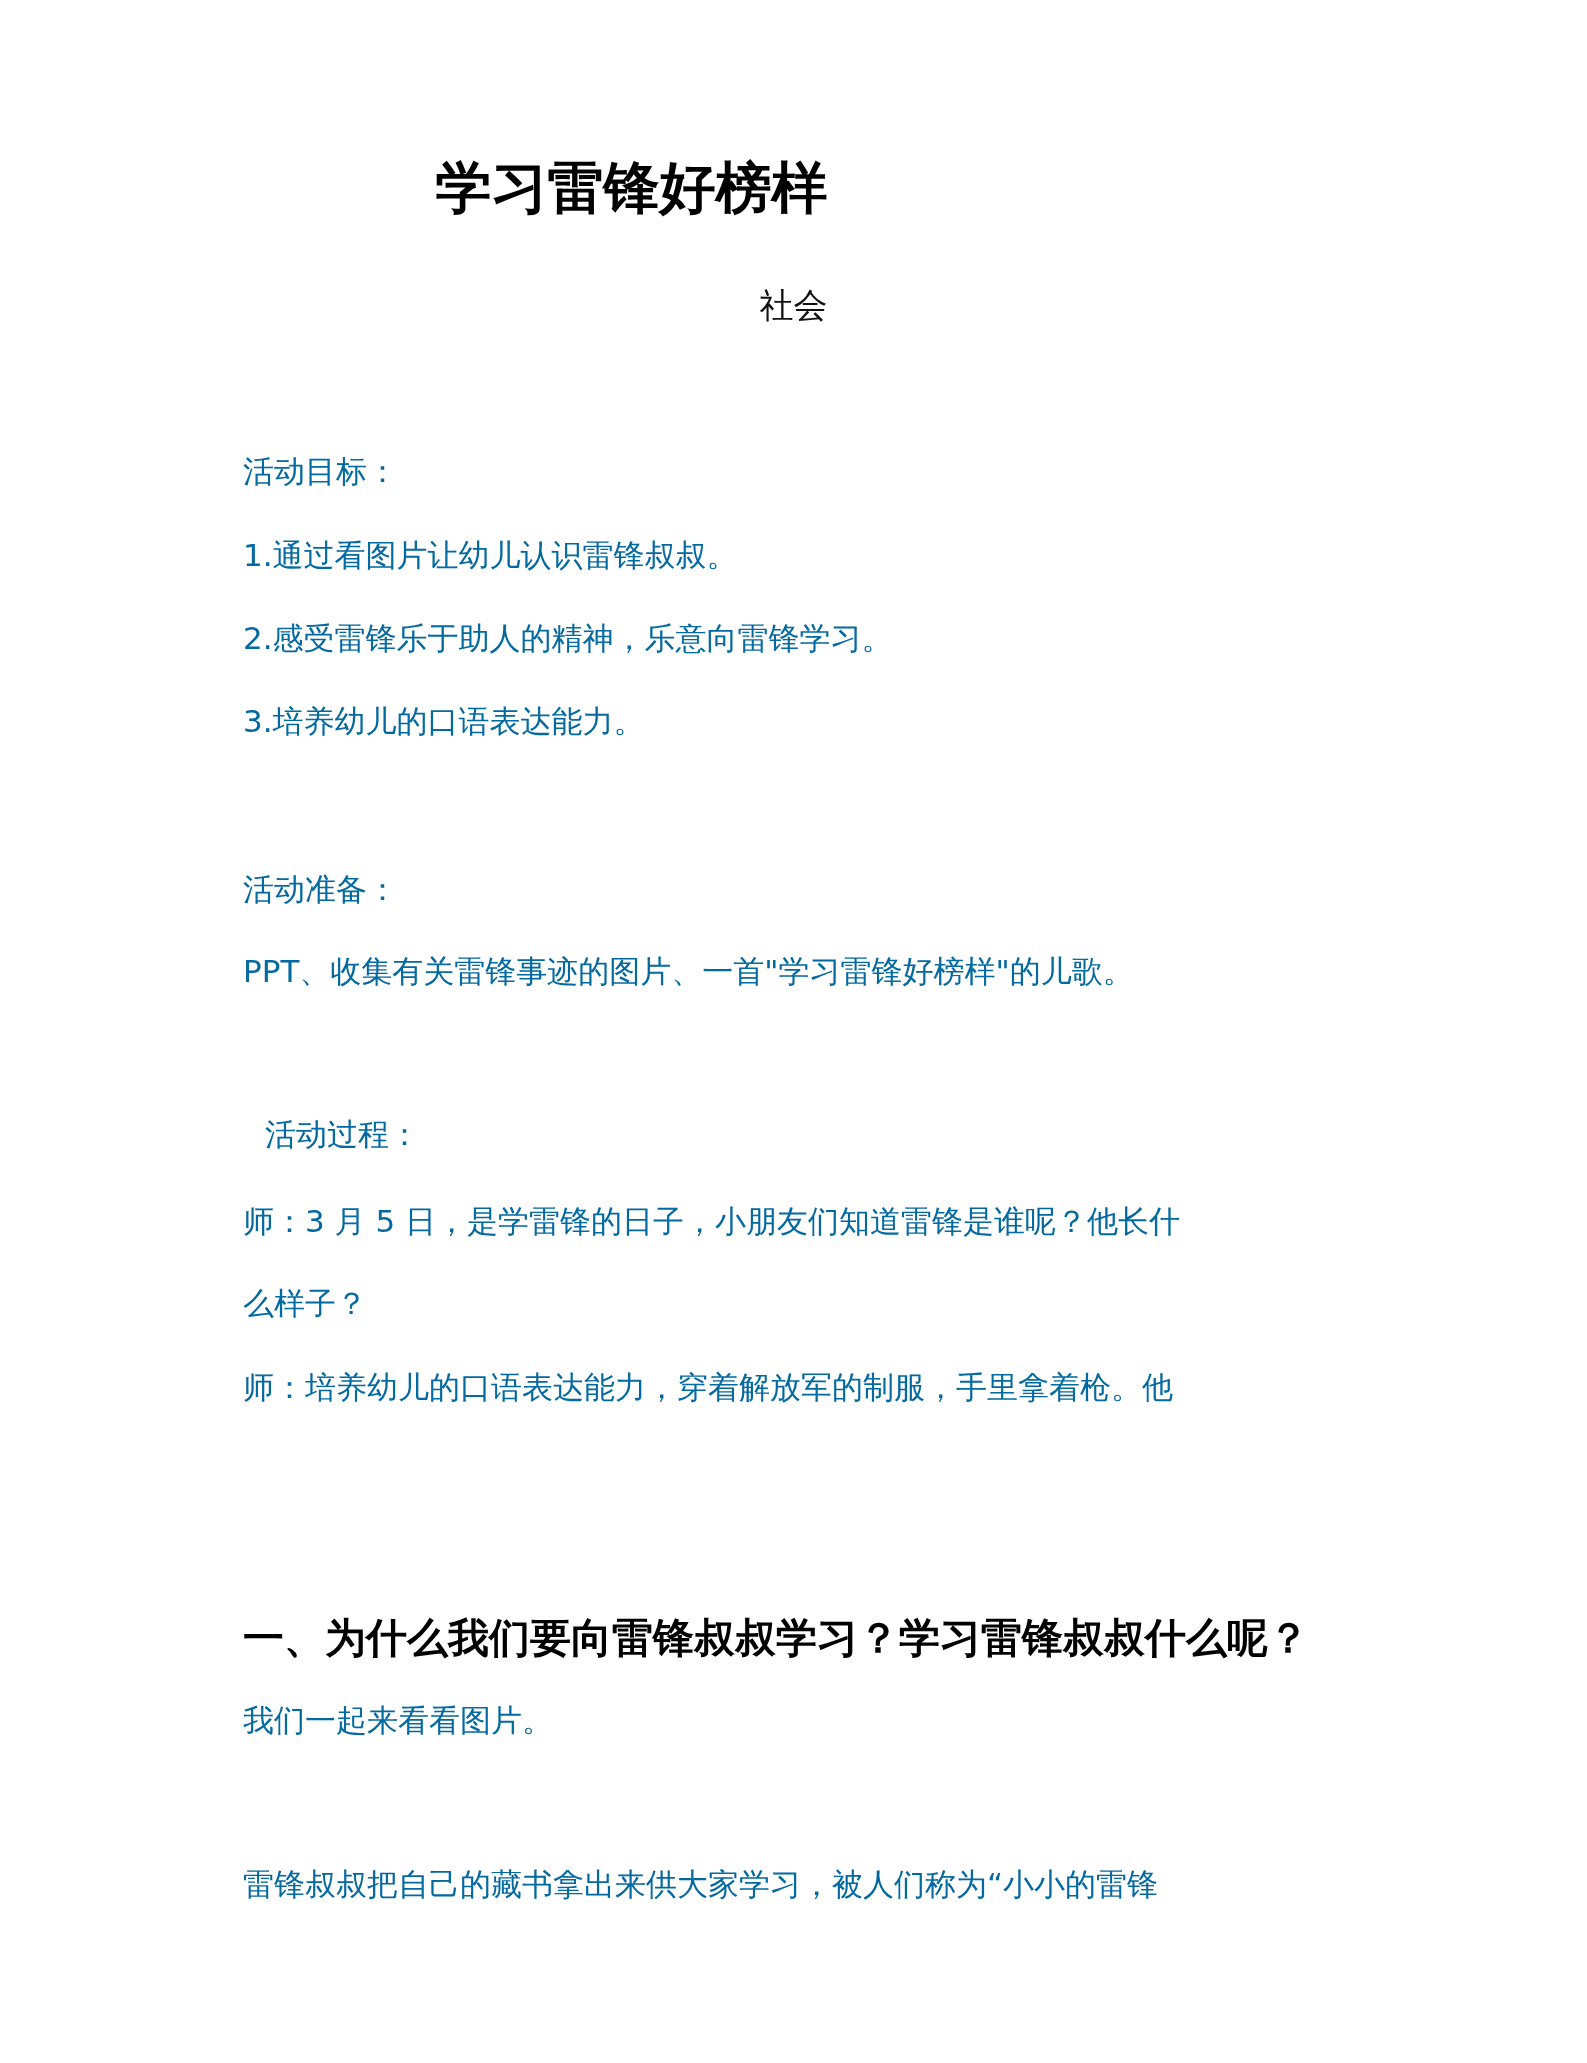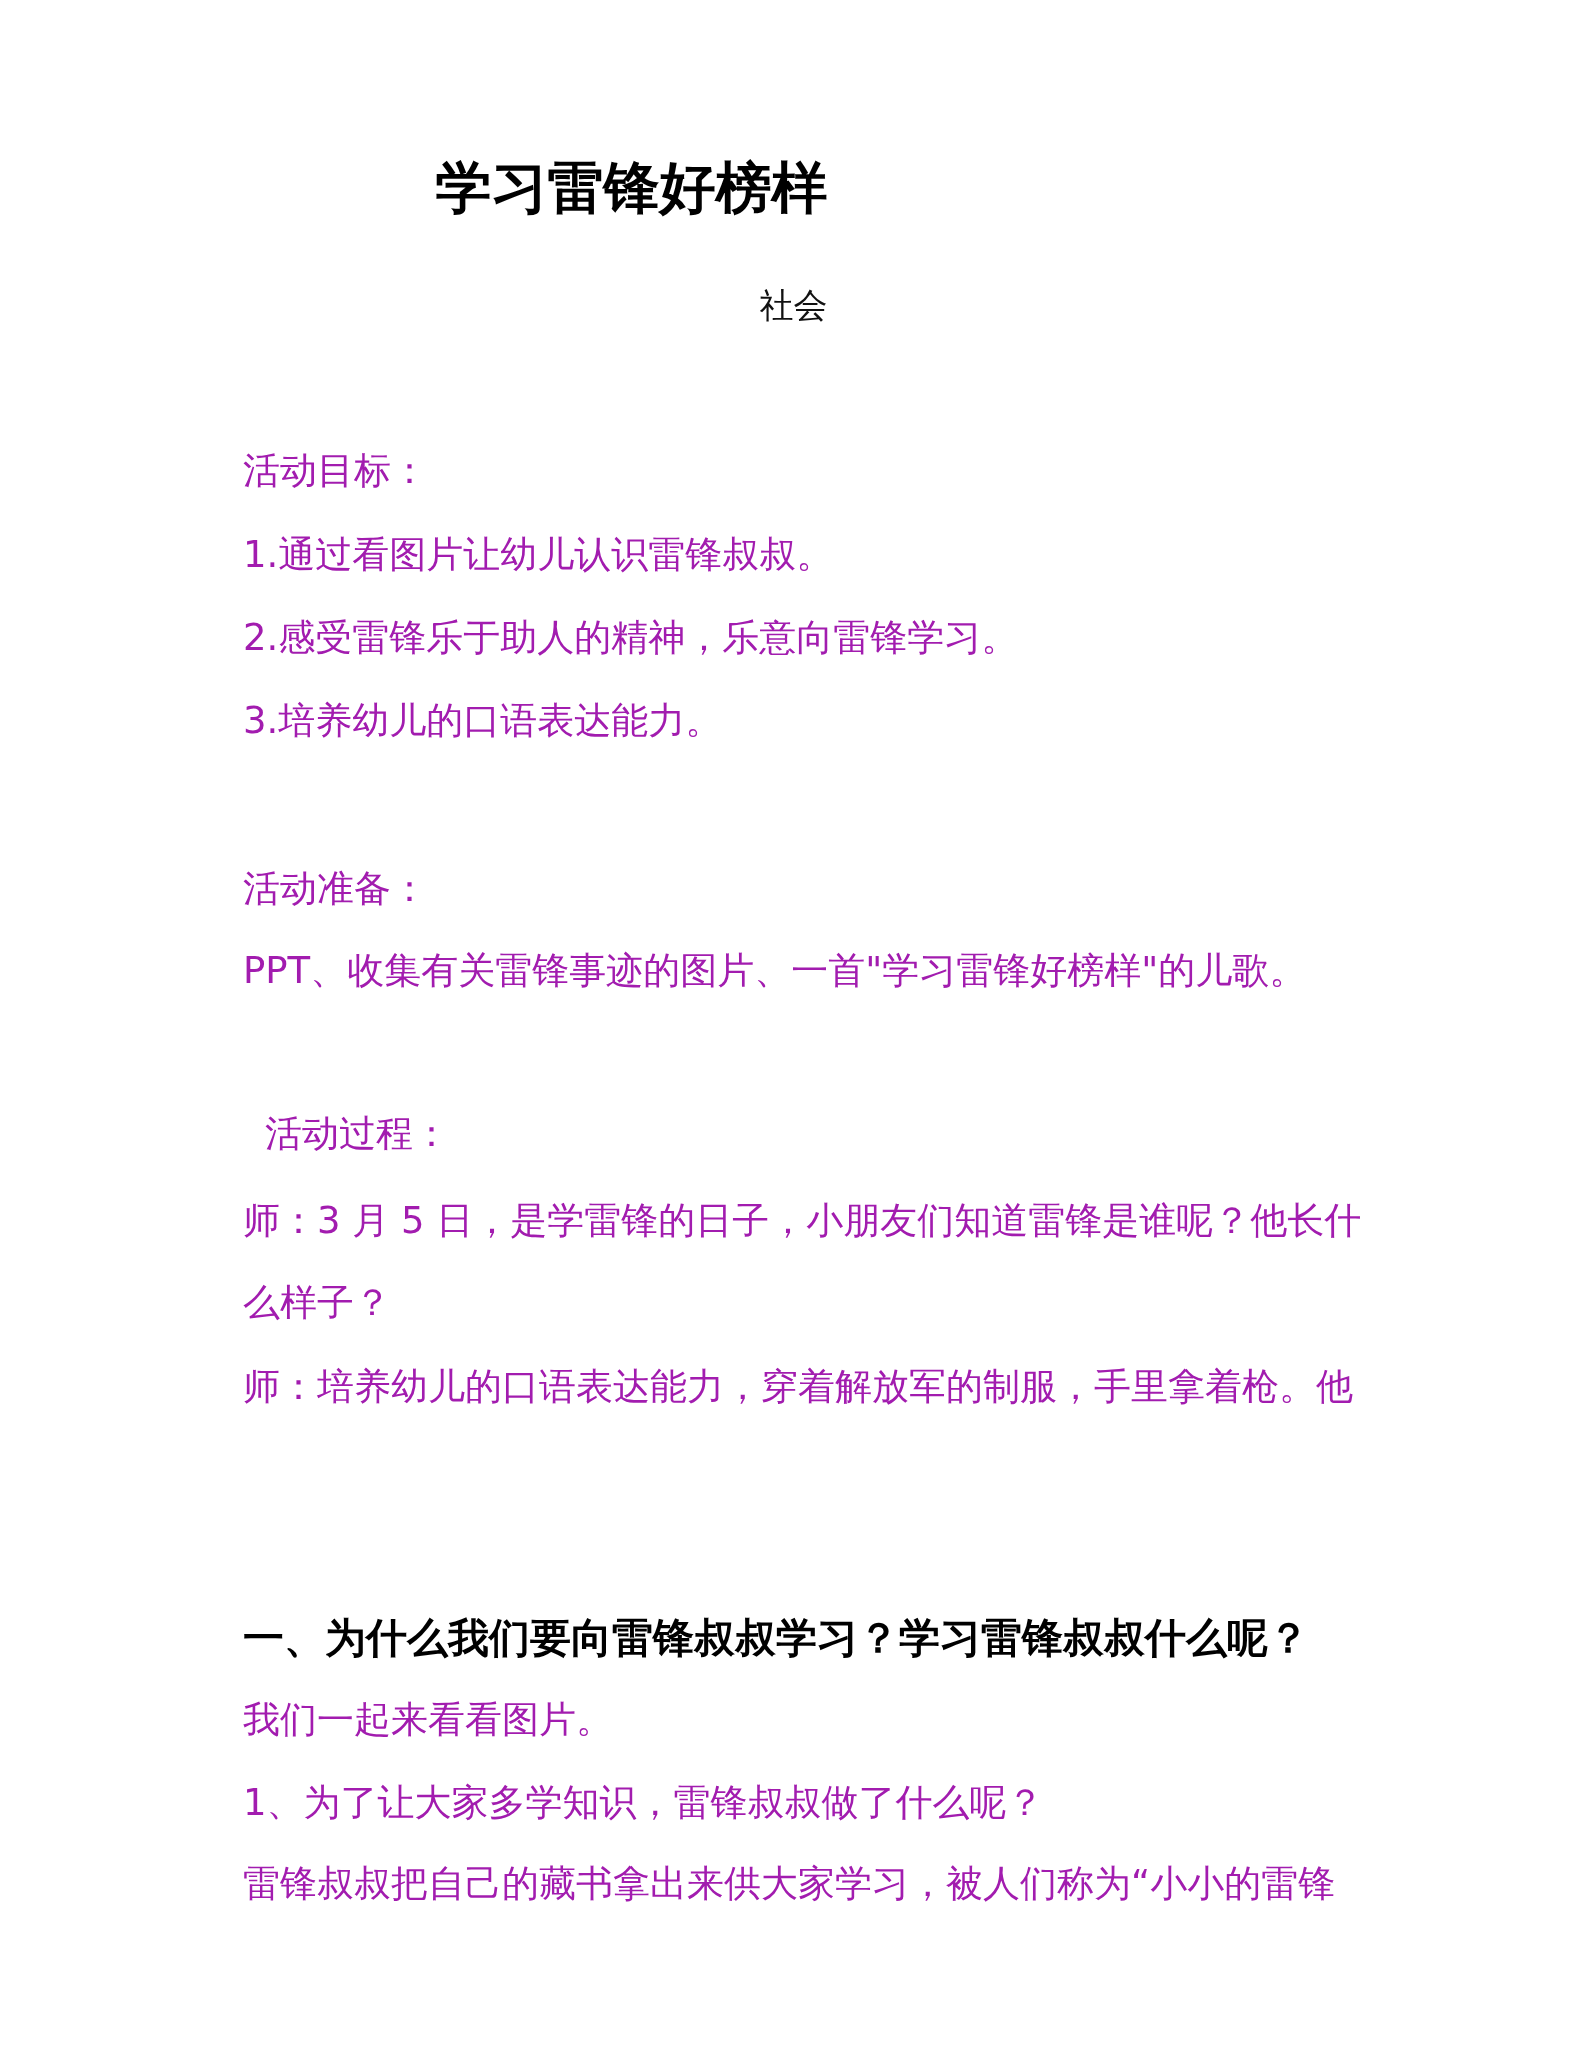--- a/index.html
+++ b/index.html
@@ -1,18 +1,18 @@
 <!DOCTYPE html>
 <html><head>
 <meta charset="utf-8">
 <style>
   html, body { margin: 0; padding: 0; background: #ffffff; }
   body { width: 1587px; height: 2063px; position: relative; overflow: hidden; }
   .page { position: absolute; left: 0; top: 0; width: 1587px; height: 2063px; background: #ffffff; color: #000000; }
-  .line { position: absolute; left: 243px; white-space: nowrap; font-family: "DejaVu Sans", "Liberation Sans", sans-serif; font-size: 37px; line-height: 44px; height: 44px; color: #a21caf; }
+  .line { position: absolute; left: 243px; white-space: nowrap; font-family: "DejaVu Sans", "Liberation Sans", sans-serif; font-size: 31px; line-height: 44px; height: 44px; color: #0369a1; }
   .title { position: absolute; left: 0; width: 1263px; top: 158px; text-align: center; font-family: "DejaVu Sans", "Liberation Sans", sans-serif; font-weight: bold; font-size: 56px; line-height: 60px; color: #000000; }
   .subtitle { position: absolute; left: 0; width: 1587px; top: 284px; text-align: center; font-family: "DejaVu Serif", "Liberation Serif", serif; font-size: 34px; line-height: 42px; color: #111111; }
   .heading { position: absolute; left: 243px; white-space: nowrap; font-family: "DejaVu Sans", "Liberation Sans", sans-serif; font-size: 41px; line-height: 50px; font-weight: bold; color: #000000; }
 </style>
 </head>
 <body>
 
 <div class="page">
 
   <div class="title">学习雷锋好榜样</div>
@@ -26,16 +26,15 @@
   <div class="line" style="top:867px;">活动准备：</div>
   <div class="line" style="top:949px;">PPT、收集有关雷锋事迹的图片、一首"学习雷锋好榜样"的儿歌。</div>
 
   <div class="line" style="top:1112px;margin-left:22px;">活动过程：</div>
   <div class="line" style="top:1199px;">师：3 月 5 日，是学雷锋的日子，小朋友们知道雷锋是谁呢？他长什</div>
   <div class="line" style="top:1281px;">么样子？</div>
   <div class="line" style="top:1365px;">师：培养幼儿的口语表达能力，穿着解放军的制服，手里拿着枪。他</div>
 
   <div class="heading" style="top:1613px;">一、为什么我们要向雷锋叔叔学习？学习雷锋叔叔什么呢？</div>
   <div class="line" style="top:1698px;">我们一起来看看图片。</div>
-  <div class="line" style="top:1781px;">1、为了让大家多学知识，雷锋叔叔做了什么呢？</div>
   <div class="line" style="top:1862px;">雷锋叔叔把自己的藏书拿出来供大家学习，被人们称为“小小的雷锋</div>
 
 </div>
 
 </body></html>

